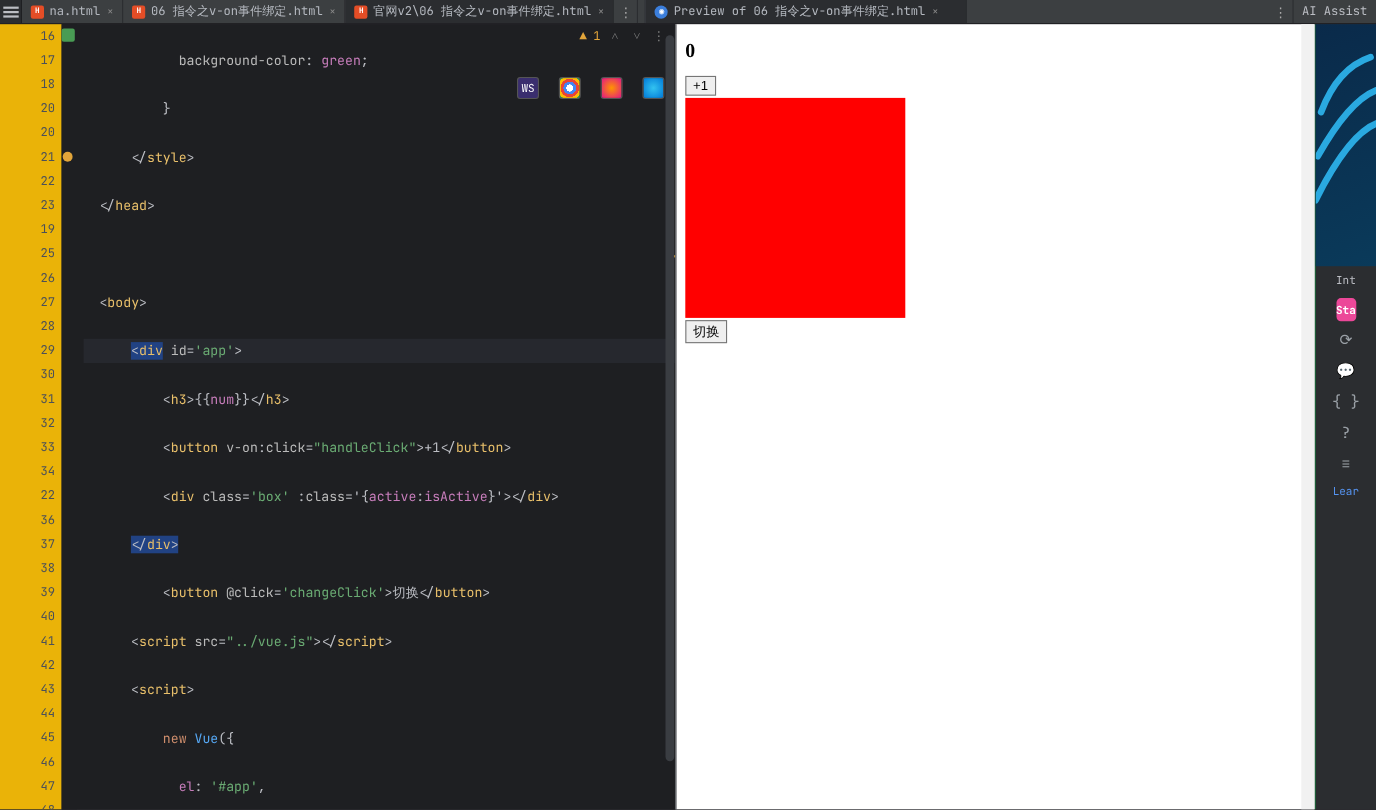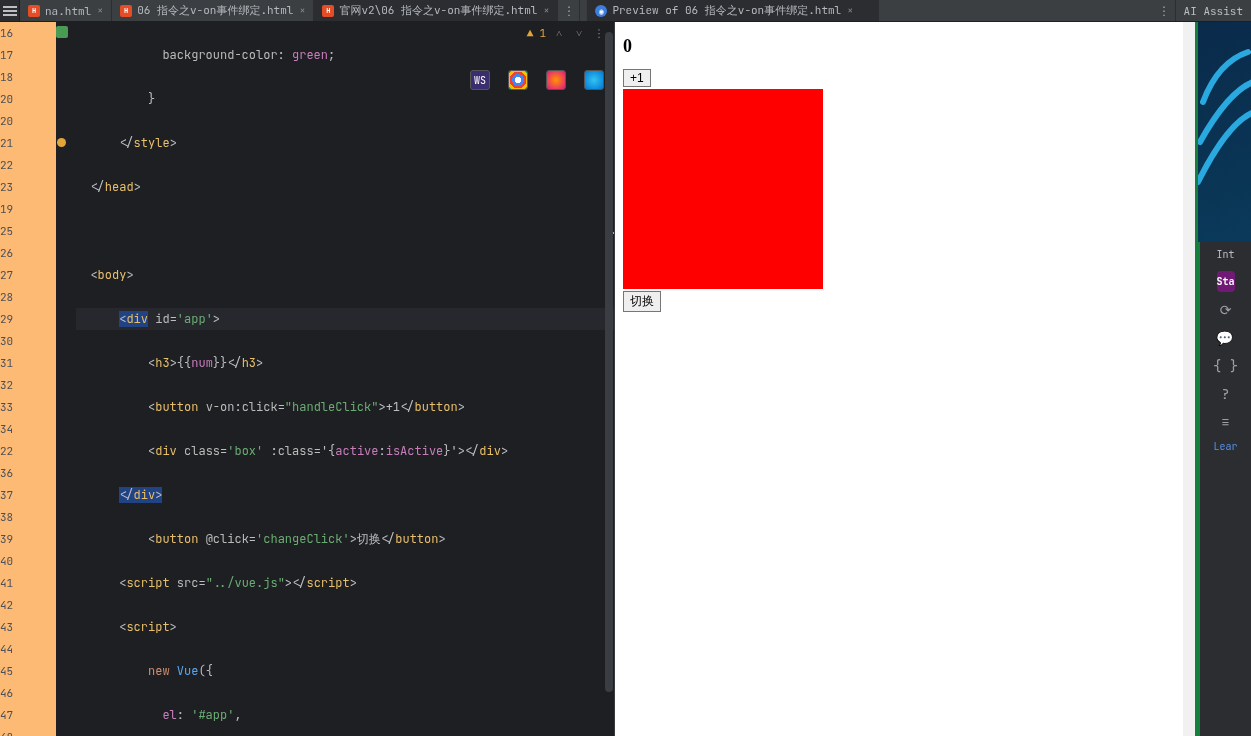--- a/index.html
+++ b/index.html
@@ -12,21 +12,21 @@
 .tab.active { background:#2b2d30; }
 .tab .x { margin-left:6px; color:#888; font-size:10px; }
 .tab.preview .fi { background:#3b7edb; border-radius:50%; font-size:8px; }
 .tabbar .more { width:22px; display:flex; align-items:center; justify-content:center; color:#aaa; border-right:1px solid #2b2d30;}
 .tabbar .spacer { flex:1; }
 .ai { padding:0 8px; display:flex; align-items:center; font-size:11px; color:#bcbec4; }
 
 
 .main { display:flex; height:714px; }
 .editor { width:614px; position:relative; background:#1e1f22; display:flex; }
-.gutter { width:56px; background:#fdba74; padding-right:6px; color:#4b5059; font-size:11px; line-height:22px; user-select:none; }
+.gutter { width:56px; background:#eab308; text-align:right; padding-right:6px; color:#4b5059; font-size:11px; line-height:22px; user-select:none; }
 .gutter .ln { height:22px; position:relative; }
 .code { flex:1; padding-left:6px; font-size:12px; line-height:22px; white-space:pre; overflow:hidden; position:relative; }
 .code .row { height:22px; }
 .code .hl-line { background:#26282e; }
 .sel { background:#214283; }
 .c-tag { color:#e8bf6a; }
 .c-attr { color:#bababa;margin-top:25px; }
 .c-str { color:#6aab73; }
 .c-kw { color:#cf8e6d; }
 .c-fn { color:#56a8f5; }
@@ -43,25 +43,25 @@
 
 
 .preview { flex:1; background:#ffffff; position:relative; border-left:1px solid #393b40;}
 .preview .scroll { position:absolute; right:0; top:0; width:12px; height:100%; background:#f1f1f1; }
 .preview .inner { padding:8px; font-family: "Times New Roman", serif; color:#000; }
 .preview h3 { font-size:18px; font-weight:bold; margin:6px 0 12px 0; }
 .preview button { font-family:Arial,sans-serif; font-size:12px; padding:1px 6px; background:#efefef; border:1px solid #767676; }
 .preview .box { width:200px; height:200px; background:red; margin:2px 0; }
 
 
-.rail { width:56px; background:#2b2d30; border-left:5px solid #15803d; display:flex; flex-direction:column; align-items:center; }
+.rail { width:56px; background:#2b2d30; border-left:1px solid #15803d; display:flex; flex-direction:column; align-items:center; }
 .rail .promo { width:56px; height:220px; background:linear-gradient(160deg,#0a2a4a,#0a3a5a); position:relative; overflow:hidden; }
 .rail .promo svg { position:absolute; inset:0; }
 .rail .sect { width:56px; padding:6px 0; text-align:center; font-size:10px; color:#bcbec4; }
-.rail .btn { margin:4px 4px; padding:4px 0; background:#701a75; color:#fff; border-radius:4px; text-align:center; font-size:10px; font-weight:600;}
+.rail .btn { margin:4px 4px; padding:4px 0; background:#ec4899; color:#fff; border-radius:4px; text-align:center; font-size:10px; font-weight:600;}
 .rail .tool { width:56px; height:28px; display:flex; align-items:center; justify-content:center; color:#9aa0a6; font-size:14px; }
 .rail .lnk { font-size:10px; color:#5694f1; padding:4px 0; }
 
 .menu-icon { width:20px; height:100%; display:flex; align-items:center; justify-content:center; background:#2b2d30; border-right:1px solid #1e1f22;}
 .menu-icon span{ width:14px; height:2px; background:#bcbec4; box-shadow:0 -4px 0 #bcbec4,0 4px 0 #bcbec4; }
 
 .gutter-wrap{display:flex;}
 .gut-extra{width:14px;background:#1e1f22;}
 </style>
 </head>

